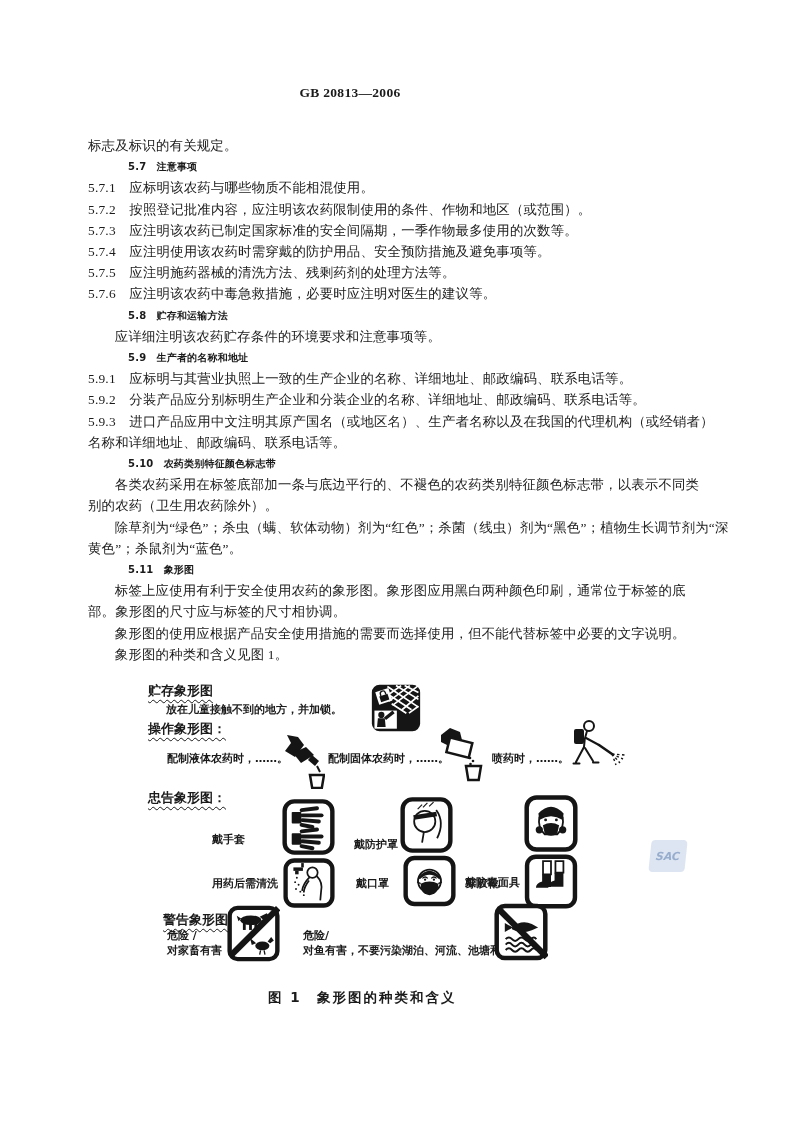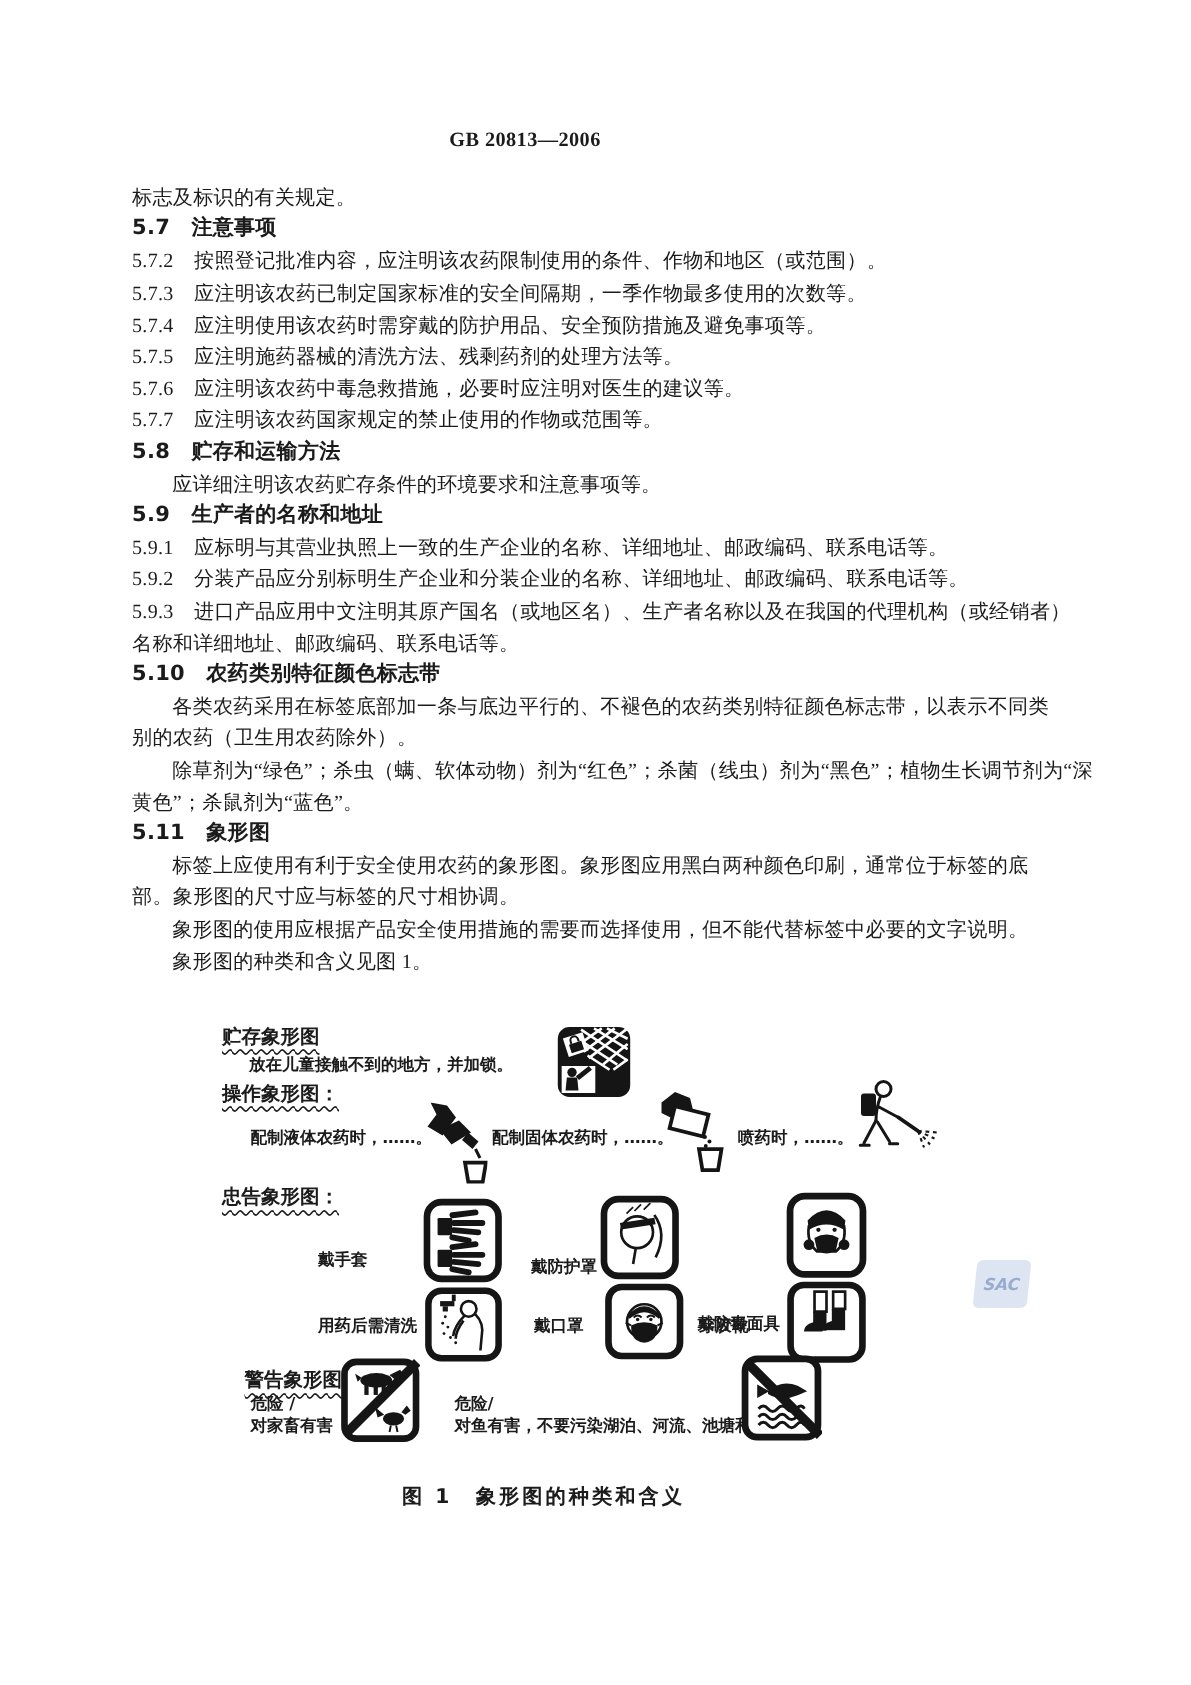--- a/index.html
+++ b/index.html
@@ -1,22 +1,22 @@
 <!DOCTYPE html>
 <html><head>
 <meta charset="utf-8">
 <style>
   html,body{margin:0;padding:0;background:#e9e9e9;}
   .page{position:relative;width:794px;height:1123px;background:#ffffff;margin:0 auto;
         font-family:"Liberation Serif","DejaVu Serif",serif;color:#1b1b1b;overflow:hidden;}
   .std-no{position:absolute;left:0;top:85px;width:700px;text-align:center;
           font-weight:bold;font-size:13.5px;letter-spacing:.3px;}
-  .text-block{position:absolute;left:88px;top:121px;width:624px;font-size:13.4px;line-height:21.2px;}
+  .text-block{position:absolute;left:88px;top:135px;width:624px;font-size:13.4px;line-height:21.2px;}
   .line{white-space:nowrap;letter-spacing:.2px;}
-  .heading{font-weight:bold;font-family:"DejaVu Sans","Liberation Sans",sans-serif;font-size:14px;}
+  .heading{font-weight:bold;font-family:"DejaVu Sans","Liberation Sans",sans-serif;font-size:10px;margin-left:40px;}
   .indent{text-indent:2em;}
   
   .fig{position:absolute;left:0;top:0;width:794px;height:841px;pointer-events:none;}
   .fig > *{position:absolute;}
   .fig-label{font-family:"DejaVu Sans","Liberation Sans",sans-serif;font-weight:bold;font-size:13px;
              text-decoration:underline;text-decoration-style:wavy;text-decoration-thickness:1px;text-underline-offset:4px;}
   .fig-text{font-family:"DejaVu Sans","Liberation Sans",sans-serif;font-weight:bold;font-size:11px;white-space:nowrap;}
   .caption{font-family:"DejaVu Sans","Liberation Sans",sans-serif;font-weight:bold;font-size:13.5px;letter-spacing:2px;}
   svg{display:block;}
   .watermark{position:absolute;left:650px;top:840px;width:36px;height:32px;border-radius:4px;
@@ -27,26 +27,26 @@
 </head>
 <body>
 
 <div class="page">
 
   <div class="std-no">GB 20813—2006</div>
 
   <div class="text-block">
     <div class="line plain">标志及标识的有关规定。</div>
     <div class="line heading">5.7　注意事项</div>
+    <div class="line plain">5.7.1　应标明该农药与哪些物质不能相混使用。</div>
     <div class="line plain">5.7.2　按照登记批准内容，应注明该农药限制使用的条件、作物和地区（或范围）。</div>
     <div class="line plain">5.7.3　应注明该农药已制定国家标准的安全间隔期，一季作物最多使用的次数等。</div>
     <div class="line plain">5.7.4　应注明使用该农药时需穿戴的防护用品、安全预防措施及避免事项等。</div>
     <div class="line plain">5.7.5　应注明施药器械的清洗方法、残剩药剂的处理方法等。</div>
     <div class="line plain">5.7.6　应注明该农药中毒急救措施，必要时应注明对医生的建议等。</div>
-    <div class="line plain">5.7.7　应注明该农药国家规定的禁止使用的作物或范围等。</div>
     <div class="line heading">5.8　贮存和运输方法</div>
     <div class="line indent">应详细注明该农药贮存条件的环境要求和注意事项等。</div>
     <div class="line heading">5.9　生产者的名称和地址</div>
     <div class="line plain">5.9.1　应标明与其营业执照上一致的生产企业的名称、详细地址、邮政编码、联系电话等。</div>
     <div class="line plain">5.9.2　分装产品应分别标明生产企业和分装企业的名称、详细地址、邮政编码、联系电话等。</div>
     <div class="line plain">5.9.3　进口产品应用中文注明其原产国名（或地区名）、生产者名称以及在我国的代理机构（或经销者）</div>
     <div class="line plain">名称和详细地址、邮政编码、联系电话等。</div>
     <div class="line heading">5.10　农药类别特征颜色标志带</div>
     <div class="line indent">各类农药采用在标签底部加一条与底边平行的、不褪色的农药类别特征颜色标志带，以表示不同类</div>
     <div class="line plain">别的农药（卫生用农药除外）。</div>

